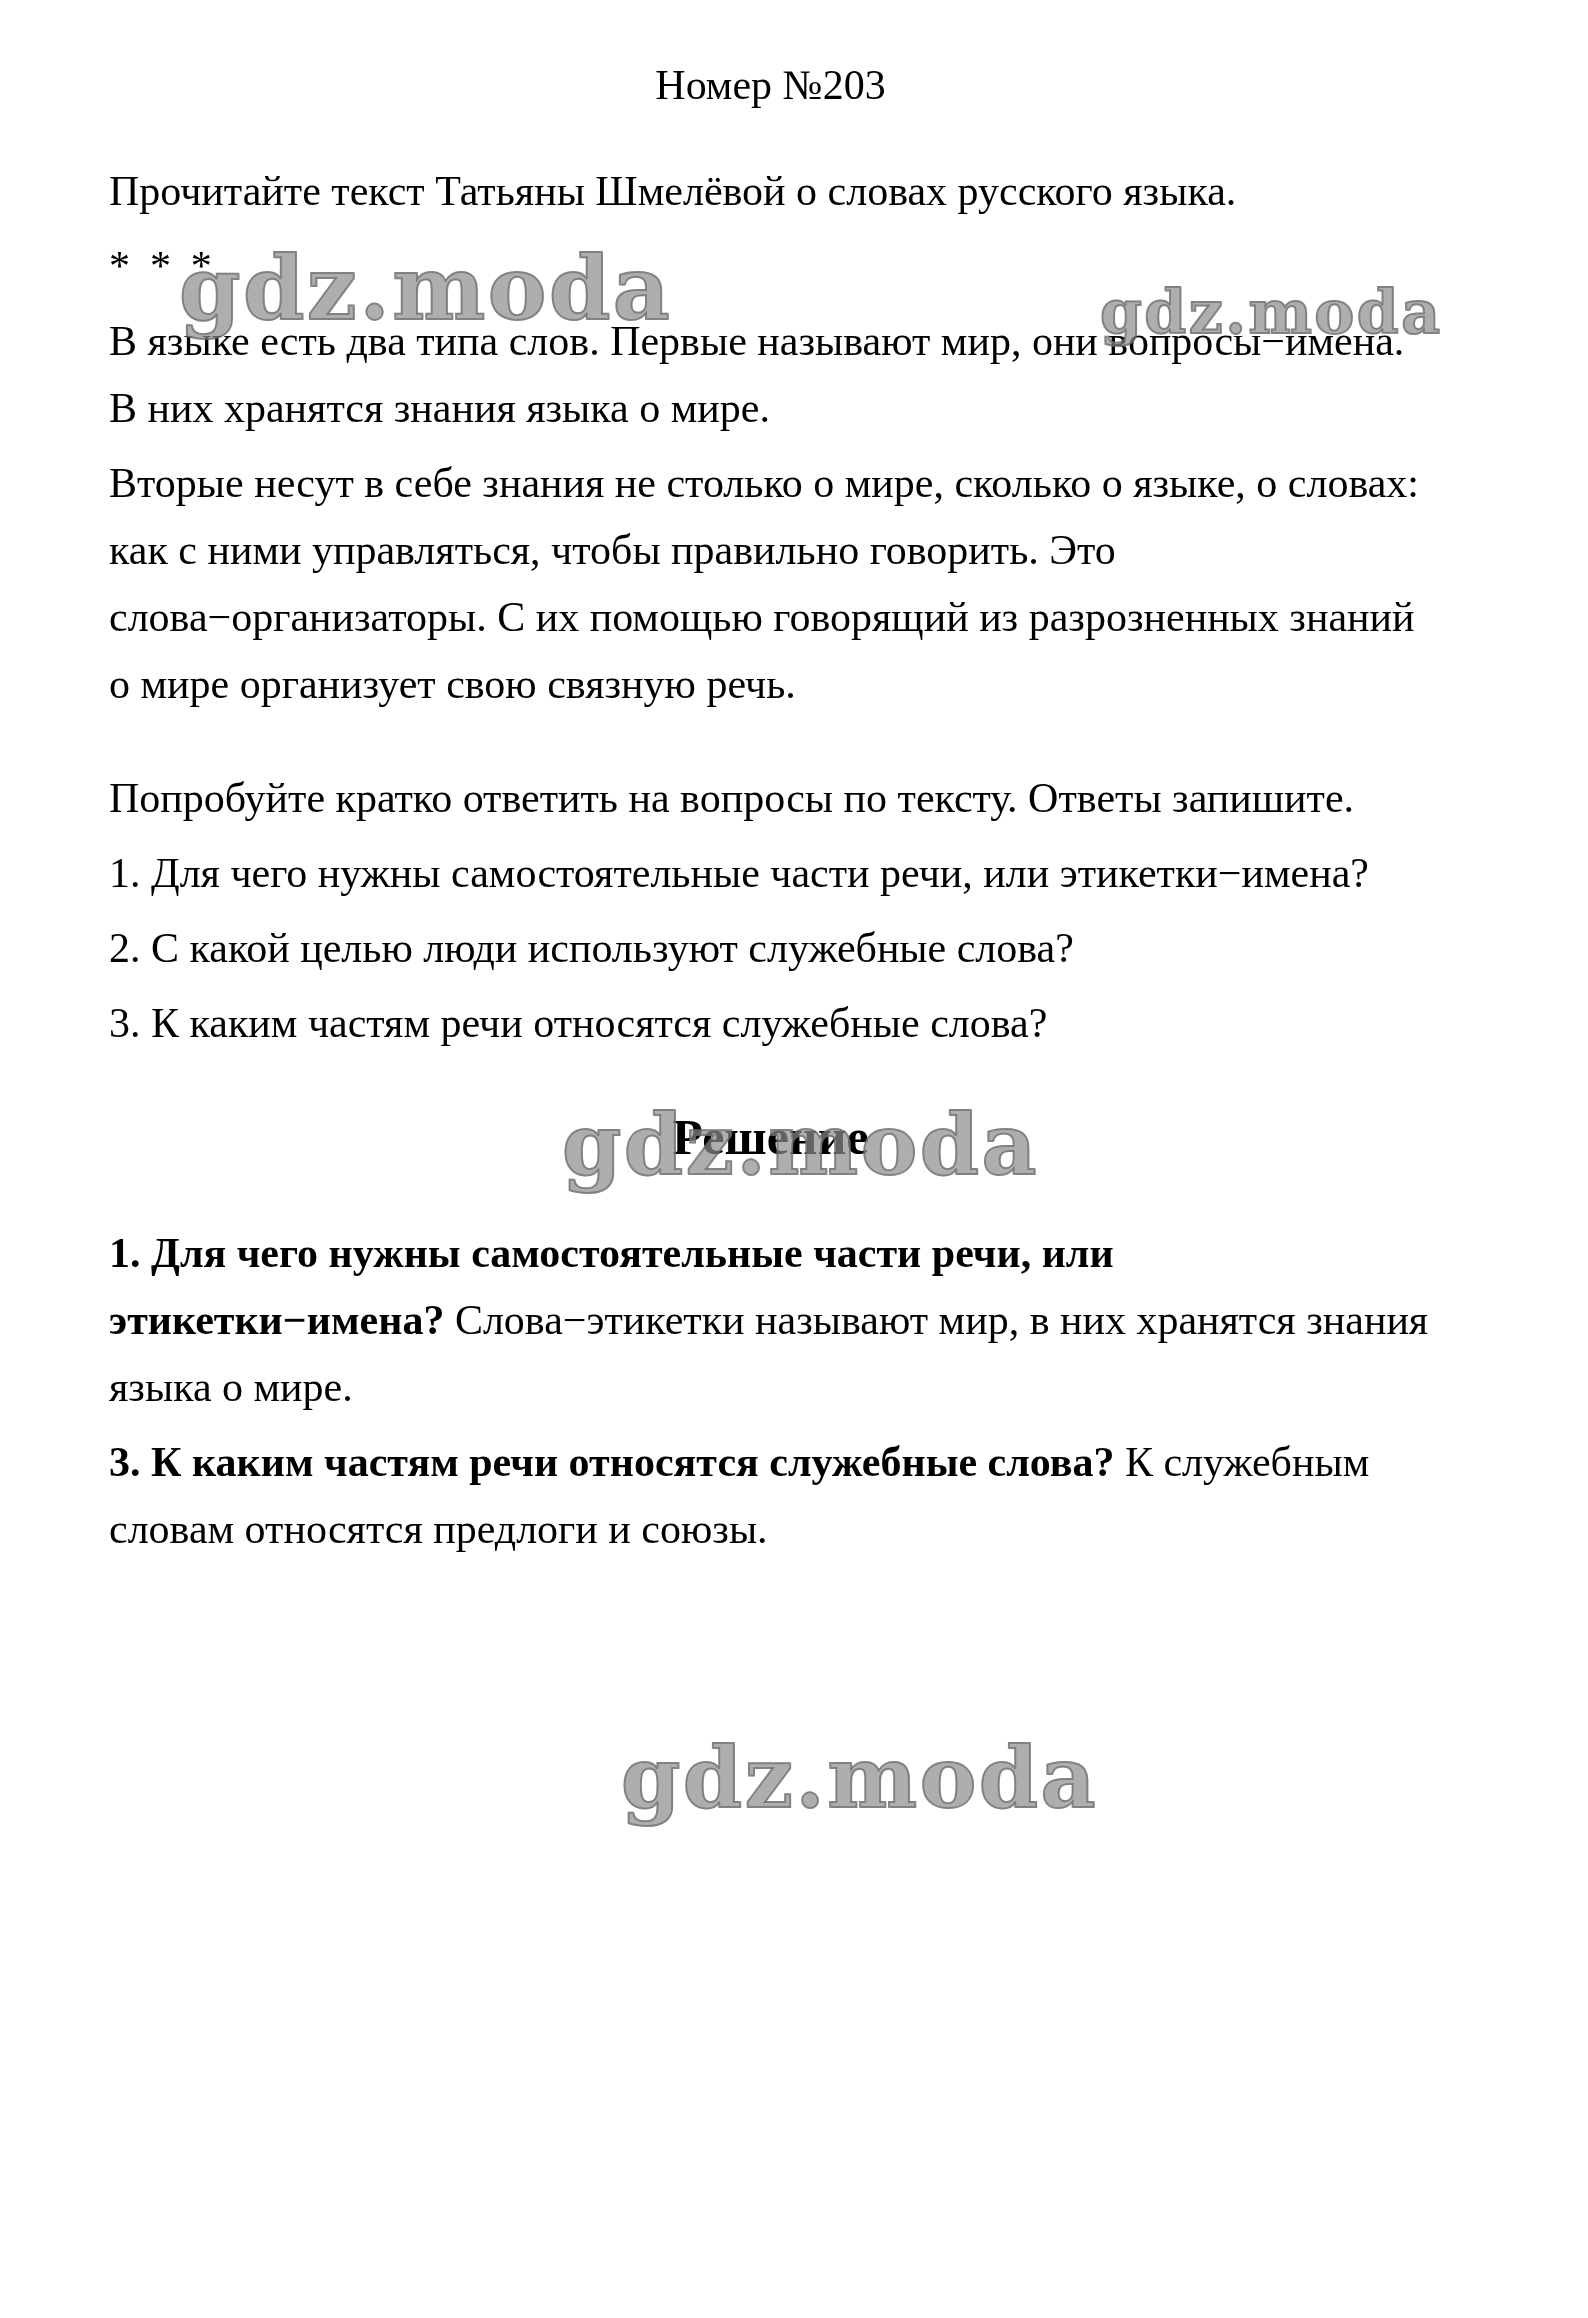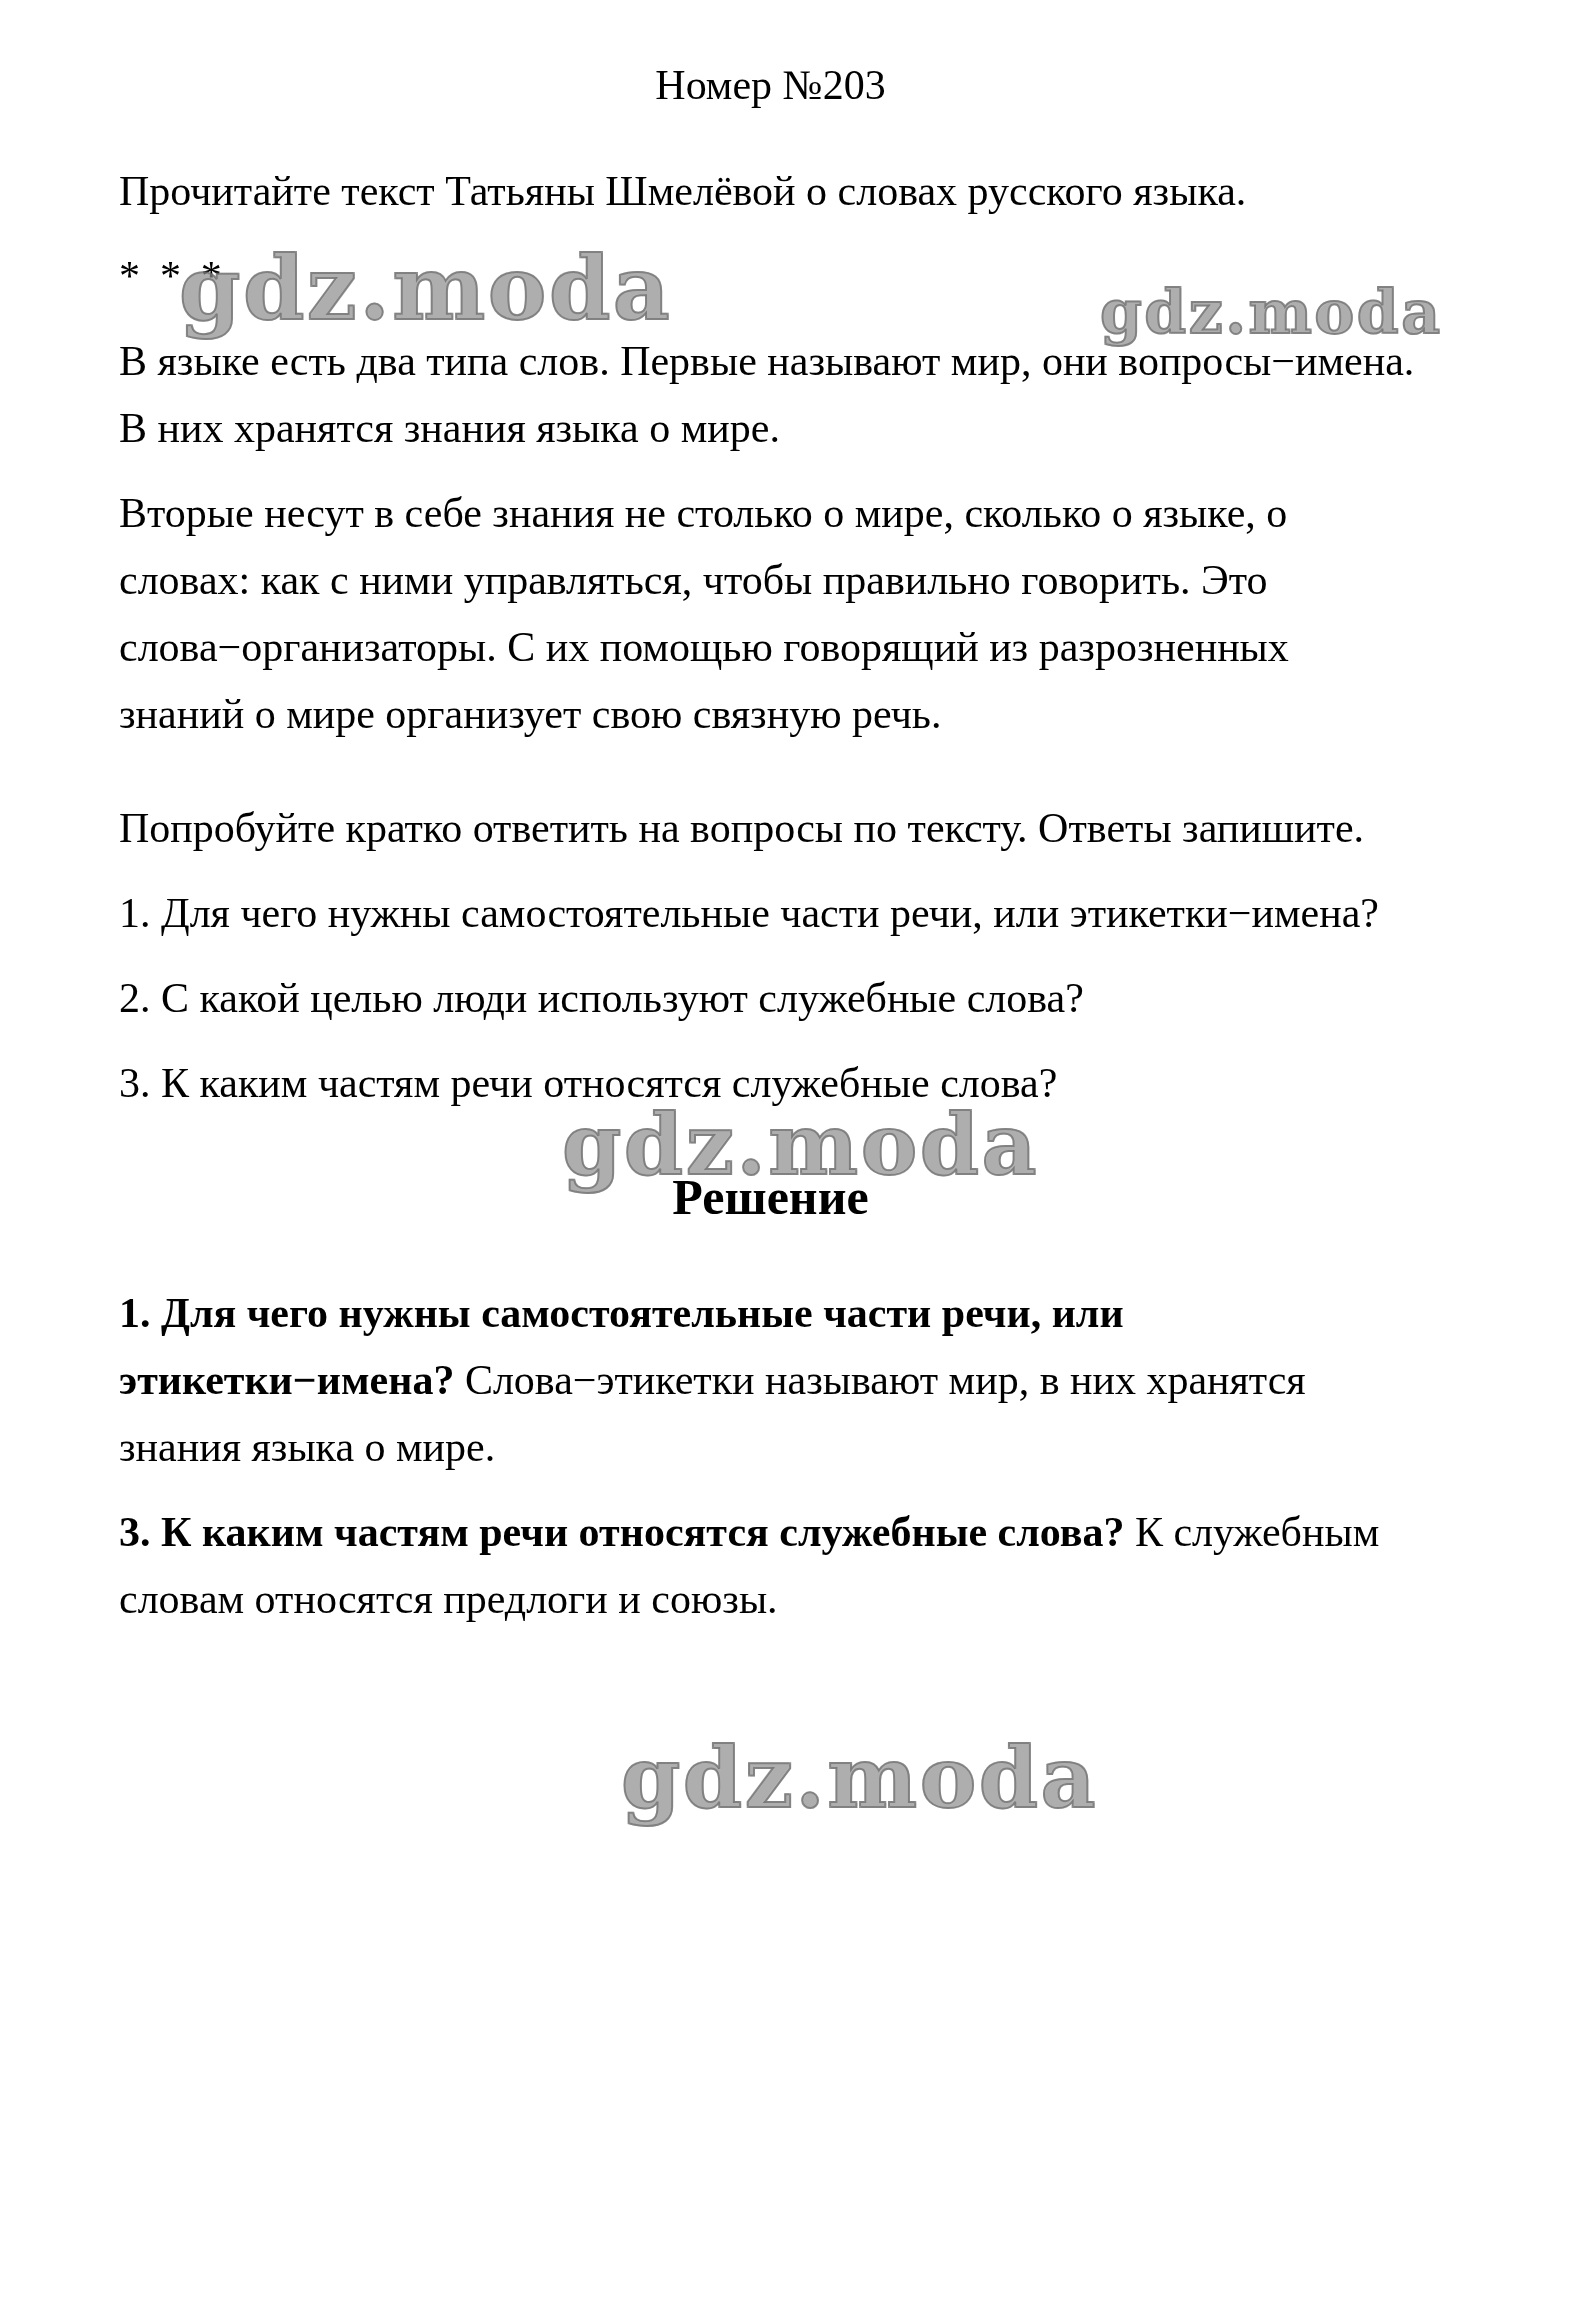--- a/index.html
+++ b/index.html
@@ -19,21 +19,21 @@
     font-size: 42px;
     line-height: 67px;
   }
   .title {
     font-size: 42px;
     font-weight: normal;
     text-align: center;
     margin: 0 0 39px 0;
     line-height: 67px;
   }
-  p { margin: 18px; }
+  p { margin: 8px; }
   .stars {
     letter-spacing: 4.7px;
   }
   .gap-before {
     margin-top: 47px;
   }
   .solution-heading {
     font-size: 50px;
     font-weight: bold;
     text-align: center;

